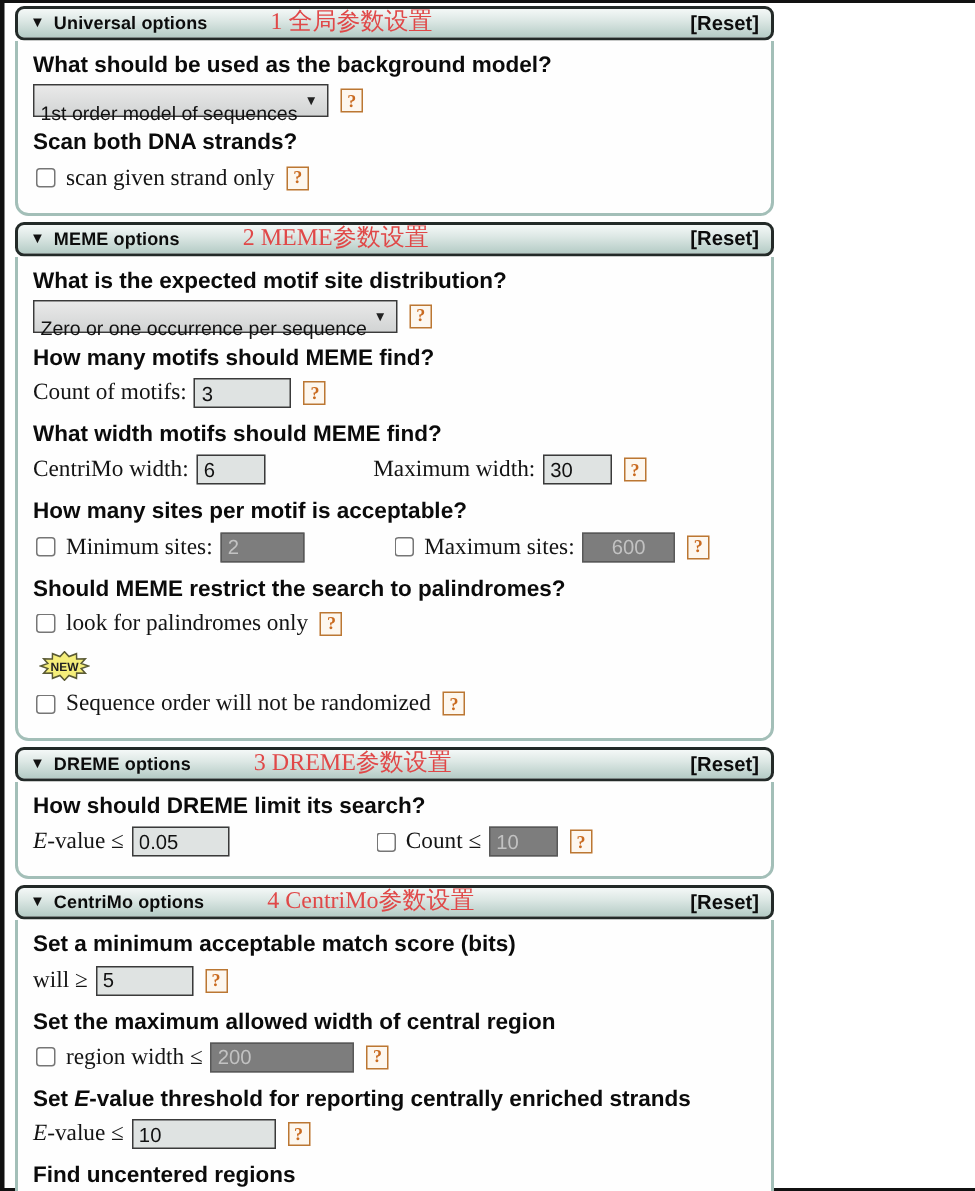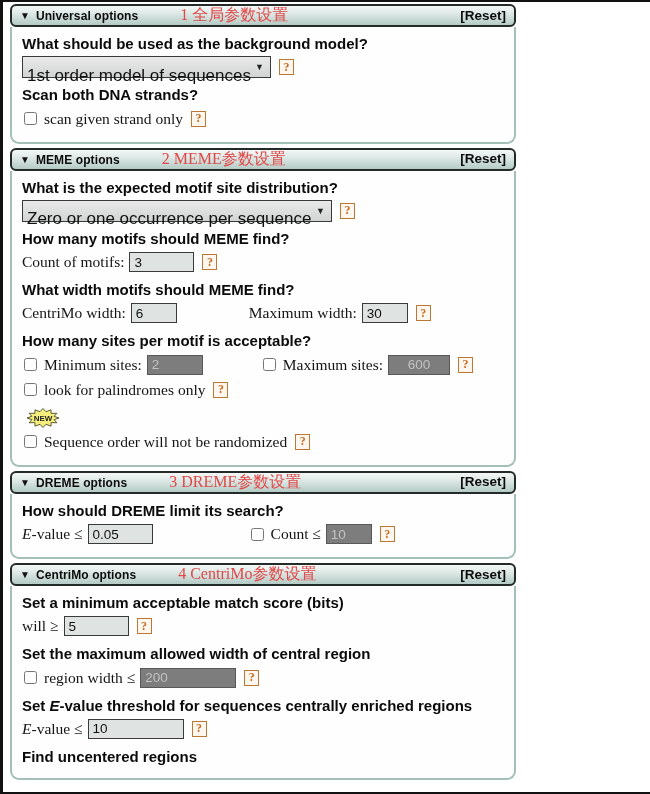--- a/index.html
+++ b/index.html
@@ -66,21 +66,21 @@
   .selwrap {
     display: inline-flex; align-items: center;
     border: 1px solid #3a3a3a;
     background: linear-gradient(180deg, #e9e9e9, #d2d4d4);
     height: 22px; padding: 0 6px 0 4px; position: relative;
   }
   select {
     appearance: none; -webkit-appearance: none;
     border: none; background: transparent;
     font-family: "Liberation Sans", sans-serif;
-    font-size: 17px; color: #111;
+    font-size: 13px; color: #111;
     padding-right: 16px; height: 20px; outline: none; margin-top: 16px;
   }
   .selarrow { font-size: 9px; color: #222; margin-left: -12px; pointer-events: none; }
 
   input[type="text"] {
     height: 20px; border: 1px solid #3a3a3a;
     background: #dfe3e2; color: #111;
     font-family: "Liberation Sans", sans-serif; font-size: 13.5px;
     padding: 0 4px; outline: none;
   }
@@ -192,20 +192,21 @@
           <input type="text" class="w56 dim" disabled="" value="2" style="">
         </span>
         <span class="grp gap-sites">
           <input type="checkbox" style="">
           <span class="serif lbl-pre">Maximum sites:</span>
           <input type="text" class="w62 dim" disabled="" value="600" style="">
           <span class="help">?</span>
         </span>
       </div>
 
+      <div class="q">Should MEME restrict the search to palindromes?</div>
       <div class="row">
         <input type="checkbox" style="">
         <span class="serif">look for palindromes only</span>
         <span class="help">?</span>
       </div>
 
       <div class="q">
         <svg class="newbadge" width="34" height="20" viewBox="0 0 34 20">
           <polygon points="33,10 28.1,11.7 30.9,14.75 25.1,14.6 25,18.2 20,16.3 17,19.5 14,16.3 9,18.2 8.9,14.6 3.1,14.75 5.9,11.7 1,10 5.9,8.3 3.1,5.25 8.9,5.4 9,1.8 14,3.7 17,0.5 20,3.7 25,1.8 25.1,5.4 30.9,5.25 28.1,8.3" fill="#f5ee7a" stroke="#5a5a35" stroke-width="1"></polygon>
           <text x="17" y="13" text-anchor="middle" fill="#222">NEW</text>
@@ -263,21 +264,21 @@
       </div>
 
       <div class="q">Set the maximum allowed width of central region</div>
       <div class="row">
         <input type="checkbox" style="">
         <span class="serif lbl-pre">region width ≤</span>
         <input type="text" class="w92 dim" disabled="" value="200" style="">
         <span class="help">?</span>
       </div>
 
-      <div class="q"><span>Set </span><span class="ital">E</span><span>-value threshold for sequences centrally enriched regions</span></div>
+      <div class="q"><span>Set </span><span class="ital">E</span><span>-value threshold for reporting centrally enriched strands</span></div>
       <div class="row">
         <span class="serif lbl-pre"><span class="ital">E</span><span>-value ≤</span></span>
         <input type="text" class="w92" value="10" style="">
         <span class="help">?</span>
       </div>
 
       <div class="q">Find uncentered regions</div>
 
     </div>
   </div>

